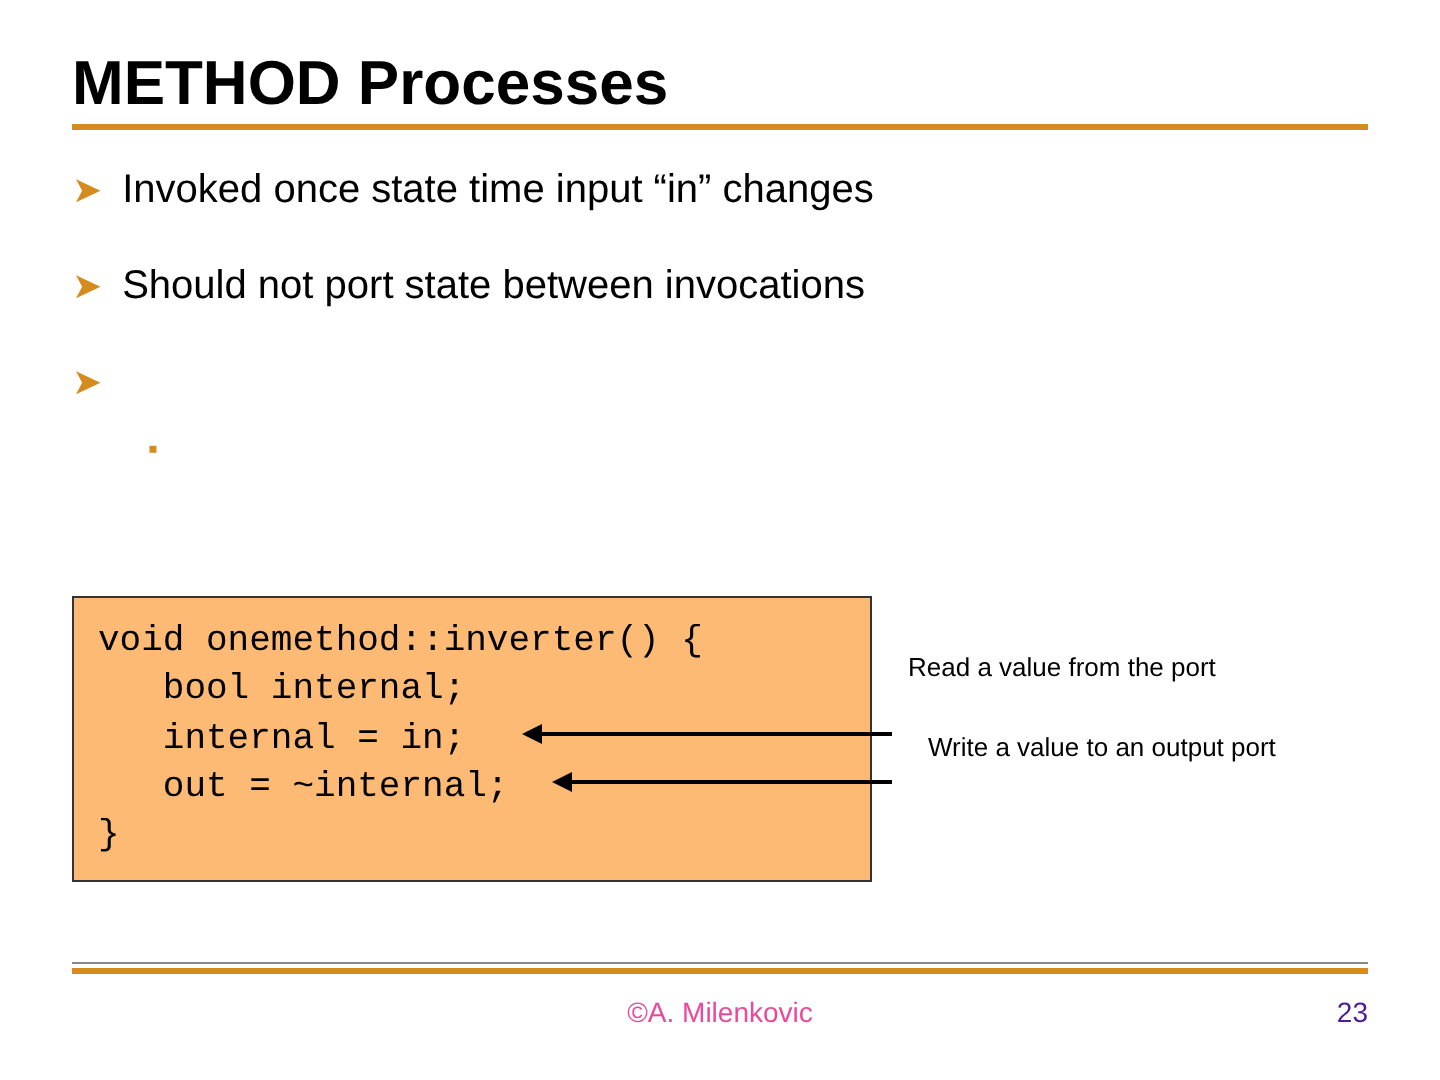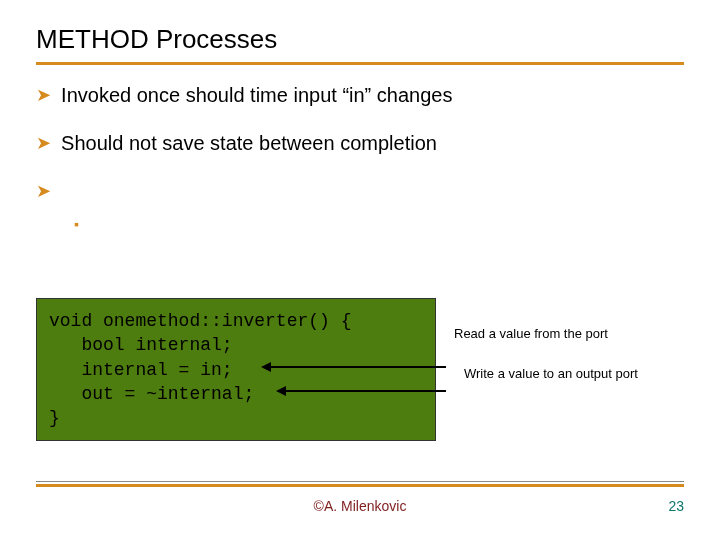--- a/index.html
+++ b/index.html
@@ -9,22 +9,22 @@
     background: #fff;
     font-family: Arial, Helvetica, sans-serif;
     color: #000;
     position: relative;
     overflow: hidden;
   }
   .title {
     position: absolute;
     left: 36px;
     top: 24px;
-    font-size: 26px;
-    font-weight: normal;
+    font-size: 31px;
+    font-weight: bold;
   }
   .title-rule {
     position: absolute;
     left: 36px;
     top: 62px;
     width: 648px;
     height: 3px;
     background: #d68b1e;
   }
   .body {
@@ -65,21 +65,21 @@
     left: 36px;
     top: 298px;
     width: 648px;
   }
   .code-box {
     position: absolute;
     left: 0;
     top: 0;
     width: 400px;
     border: 1px solid #333;
-    background: #4d7c0f;
+    background: #fdba74;
     padding: 10px 12px 10px 12px;
     font-family: "Courier New", Courier, monospace;
     font-size: 18px;
     line-height: 1.35;
     white-space: pre;
   }
   .annot {
     position: absolute;
     font-size: 13px;
     line-height: 1.25;
@@ -114,44 +114,44 @@
     height: 3px;
     background: #d68b1e;
   }
   .footer-author {
     position: absolute;
     left: 0;
     right: 0;
     bottom: 26px;
     text-align: center;
     font-size: 14px;
-    color: #7f1d1d;
+    color: #ec4899;
   }
   .footer-page {
     position: absolute;
     right: 36px;
     bottom: 26px;
     font-size: 14px;
-    color: #0f766e;
+    color: #4c1d95;
   }
 </style>
 </head>
 <body>
 
 <div class="title">METHOD Processes</div>
 <div class="title-rule"></div>
 
 <div class="body">
   <div class="bullet">
     <span class="arrow">➤</span>
-    <span>Invoked once should time input “in” changes</span>
+    <span>Invoked once state time input “in” changes</span>
   </div>
   <div class="bullet">
     <span class="arrow">➤</span>
-    <span>Should not save state between completion</span>
+    <span>Should not port state between invocations</span>
   </div>
   <div class="bullet">
     <span class="arrow">➤</span>
   </div>
   <div class="subbullet">
     <span class="sq">▪</span>
   </div>
 </div>
 
 <div class="code-annot">

